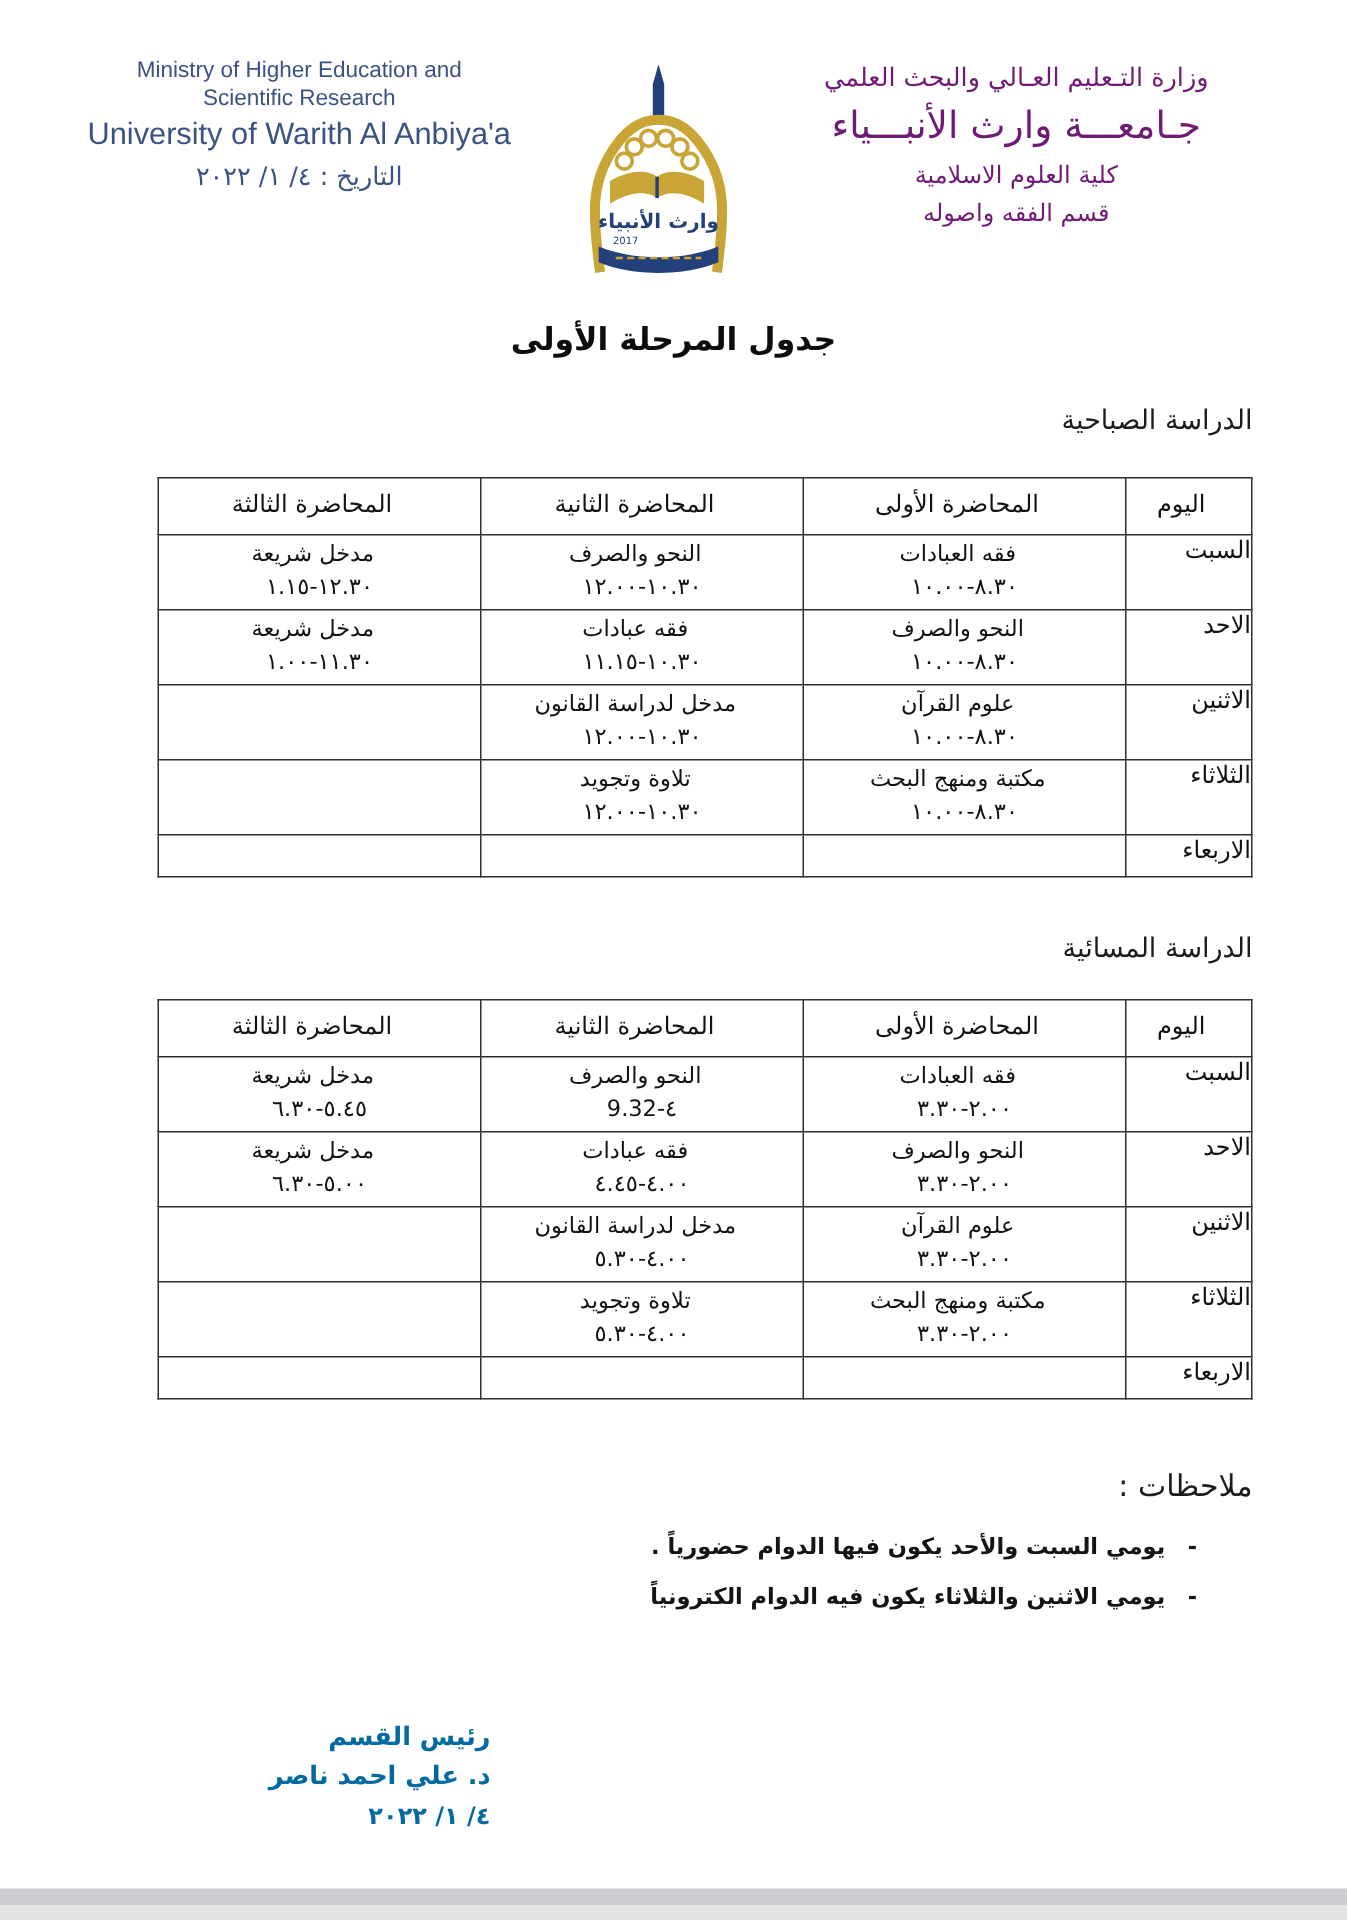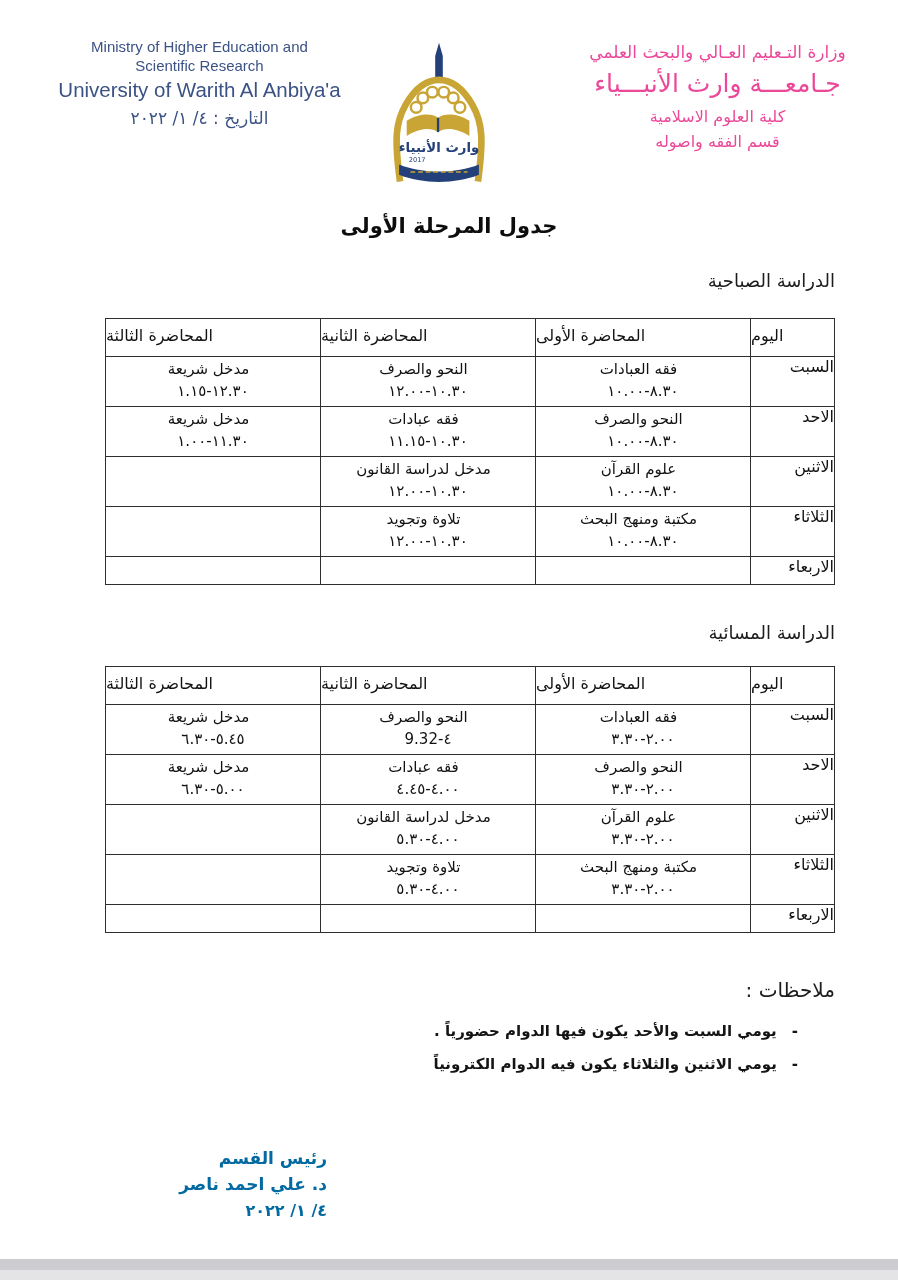--- a/index.html
+++ b/index.html
@@ -3,40 +3,40 @@
 <meta charset="utf-8">
 <style>
   html,body{margin:0;padding:0;background:#f2f2f3;}
   .page{position:relative;width:898px;height:1280px;background:#ffffff;overflow:hidden;
         font-family:"DejaVu Sans",sans-serif;color:#161616;}
   
   .hdr-left{position:absolute;left:42px;top:38px;width:315px;text-align:center;color:#3b5285;}
   .hdr-left .en{font-family:"Liberation Sans","DejaVu Sans",sans-serif;font-size:15px;line-height:1.25;}
   .hdr-left .univ-en{font-family:"Liberation Sans","DejaVu Sans",sans-serif;font-size:20.5px;margin-top:2px;line-height:1.2;}
   .hdr-left .ar{direction:rtl;font-size:17px;margin-top:6px;}
-  .hdr-right{position:absolute;left:545px;top:42px;width:345px;text-align:center;color:#ec4899;direction:rtl;}
+  .hdr-right{position:absolute;left:505px;top:42px;width:345px;text-align:center;color:#701a75;direction:rtl;}
   .hdr-right .min-ar{font-size:17px;}
   .hdr-right .univ-ar{font-size:25px;font-weight:normal;margin-top:7px;text-align:center;}
   .hdr-right .col-ar{font-size:16px;margin-top:9px;}
   .hdr-right .dep-ar{font-size:16px;margin-top:6px;}
   .logo{position:absolute;left:382px;top:40px;width:114px;height:150px;}
   
   .doc-title{position:absolute;left:0;top:214px;width:100%;text-align:center;}
   .doc-title span{display:inline-block;direction:rtl;font-size:21px;font-weight:bold;color:#0d0d0d;}
   .section-label{position:absolute;right:63px;direction:rtl;font-size:18px;color:#1b1b1b;}
   .lbl-morning{top:270px;}
   .lbl-evening{top:622px;}
   
   table.sched{position:absolute;left:105px;width:730px;direction:rtl;border-collapse:collapse;
               table-layout:fixed;font-size:15px;color:#121212;}
   .tbl-morning{top:318px;}
   .tbl-evening{top:666px;}
   table.sched th,table.sched td{border:1.6px solid #2e2e2e;vertical-align:top;padding:0;font-weight:normal;}
   table.sched thead tr{height:38px;}
-  table.sched th{text-align:left;padding:7px 10px 0 0;font-size:16px;}
+  table.sched th{text-align:center;padding:7px 10px 0 0;font-size:16px;}
   table.sched tr.r{height:50px;}
   table.sched tr.rw{height:28px;}
   td.day{padding:4px 9px 0 0;font-size:16px;}
   .subj{text-align:center;padding:3px 9px 0 0;line-height:1.25;}
   .time{text-align:center;padding-top:3px;letter-spacing:0.5px;}
   
   .notes-h{position:absolute;right:63px;top:978px;direction:rtl;font-size:20px;color:#1b1b1b;}
   .note-item{position:absolute;right:100px;direction:rtl;display:flex;gap:15px;
              font-size:15px;font-weight:bold;color:#141414;}
   .note-1{top:1022px;}

